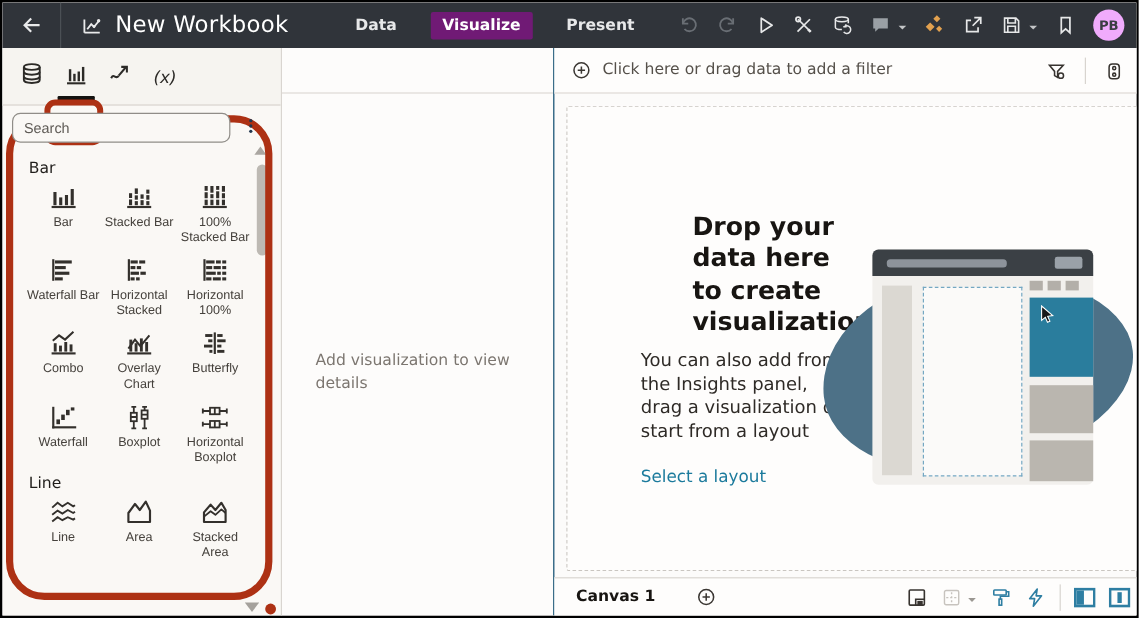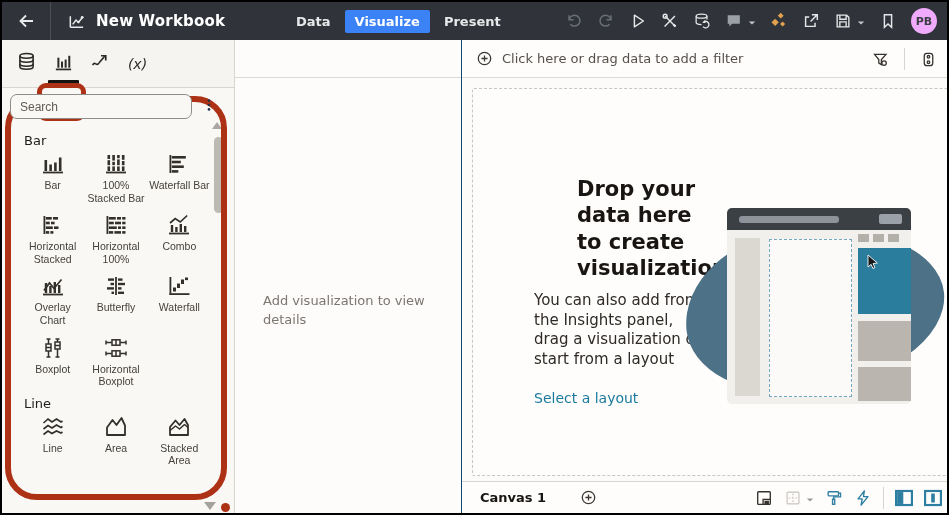--- a/index.html
+++ b/index.html
@@ -7,24 +7,24 @@
   .app { position:relative; width:949px; height:515px; border:2px solid #000; background:#fdfcfb; overflow:hidden; }
 
   
   .topbar { position:absolute; left:0; top:0; width:945px; height:38px; background:#30343a; display:flex; align-items:center; }
   .topbar .icon svg { display:block; }
   .back-btn { margin-left:14px; color:#e9eaeb; width:22px; height:22px; cursor:pointer; }
   .back-btn svg { width:22px; height:22px; }
   .h-divider { width:1px; height:38px; background:#4b5055; margin-left:12px; }
   .wb-icon { margin-left:16px; color:#e9eaeb; }
   .wb-icon svg { width:19px; height:19px; }
-  .wb-title { margin-left:10px; color:#fff; font-size:15px; font-weight:700; letter-spacing:.2px; }
-  .h-tabs { position:absolute; left:284px; top:0; height:38px; display:flex; align-items:center; gap:4px; }
+  .wb-title { margin-left:10px; color:#fff; font-size:19px; font-weight:400; letter-spacing:.2px; }
+  .h-tabs { position:absolute; left:284px; top:0; height:38px; display:flex; align-items:center; gap:18px; }
   .h-tab { color:#e7e8e9; font-size:13px; font-weight:700; padding:4px 10px; border-radius:2px; cursor:pointer; }
-  .h-tab.active { background:#3b82f6; color:#fff; }
+  .h-tab.active { background:#701a75; color:#fff; }
   .h-actions { position:absolute; right:10px; top:0; height:38px; display:flex; align-items:center; gap:14px; }
   .h-act { display:flex; align-items:center; color:#e6e7e8; cursor:pointer; }
   .h-act svg { width:18px; height:18px; }
   .h-act.disabled { color:#696e74; }
   .h-act.muted { color:#9aa0a5; }
   .h-act.accent { color:#e2a14f; }
   .h-act .caret { margin-left:5px; color:#c3c5c7; }
   .h-act .caret svg { width:8px; height:8px; }
   .avatar { width:26px; height:26px; border-radius:50%; background:#f0abfc; color:#3a3d41; font-size:11px; font-weight:700; display:flex; align-items:center; justify-content:center; cursor:pointer; }
 
@@ -276,20 +276,38 @@
                   <rect x="14.1" y="10.5" width="2.6" height="8.5"></rect>
                   <rect x="18.9" y="5.5" width="2.6" height="13.5"></rect>
                 </svg>
               </span>
               <span class="clabel">Bar</span>
             </button>
             <button class="chart-item">
               <span class="cicon icon">
                 <svg viewBox="0 0 26 24" fill="currentColor">
                   <rect x="3" y="19.6" width="20" height="1.8"></rect>
+                  <rect x="4.5" y="9" width="2.6" height="4"></rect>
+                  <rect x="4.5" y="14.2" width="2.6" height="4.8"></rect>
+                  <rect x="9.3" y="5" width="2.6" height="4.6"></rect>
+                  <rect x="9.3" y="10.8" width="2.6" height="3.6"></rect>
+                  <rect x="9.3" y="15.6" width="2.6" height="3.4"></rect>
+                  <rect x="14.1" y="10" width="2.6" height="3.6"></rect>
+                  <rect x="14.1" y="14.8" width="2.6" height="4.2"></rect>
+                  <rect x="18.9" y="6" width="2.6" height="3.4"></rect>
+                  <rect x="18.9" y="10.6" width="2.6" height="3.8"></rect>
+                  <rect x="18.9" y="15.6" width="2.6" height="3.4"></rect>
+                </svg>
+              </span>
+              <span class="clabel">Stacked Bar</span>
+            </button>
+            <button class="chart-item">
+              <span class="cicon icon">
+                <svg viewBox="0 0 26 24" fill="currentColor">
+                  <rect x="3" y="19.6" width="20" height="1.8"></rect>
                   <rect x="4.5" y="3" width="2.6" height="4"></rect>
                   <rect x="4.5" y="8.2" width="2.6" height="5"></rect>
                   <rect x="4.5" y="14.4" width="2.6" height="4.6"></rect>
                   <rect x="9.3" y="3" width="2.6" height="5.6"></rect>
                   <rect x="9.3" y="9.8" width="2.6" height="3.4"></rect>
                   <rect x="9.3" y="14.4" width="2.6" height="4.6"></rect>
                   <rect x="14.1" y="3" width="2.6" height="3.2"></rect>
                   <rect x="14.1" y="7.4" width="2.6" height="5.8"></rect>
                   <rect x="14.1" y="14.4" width="2.6" height="4.6"></rect>
                   <rect x="18.9" y="3" width="2.6" height="4.8"></rect>

